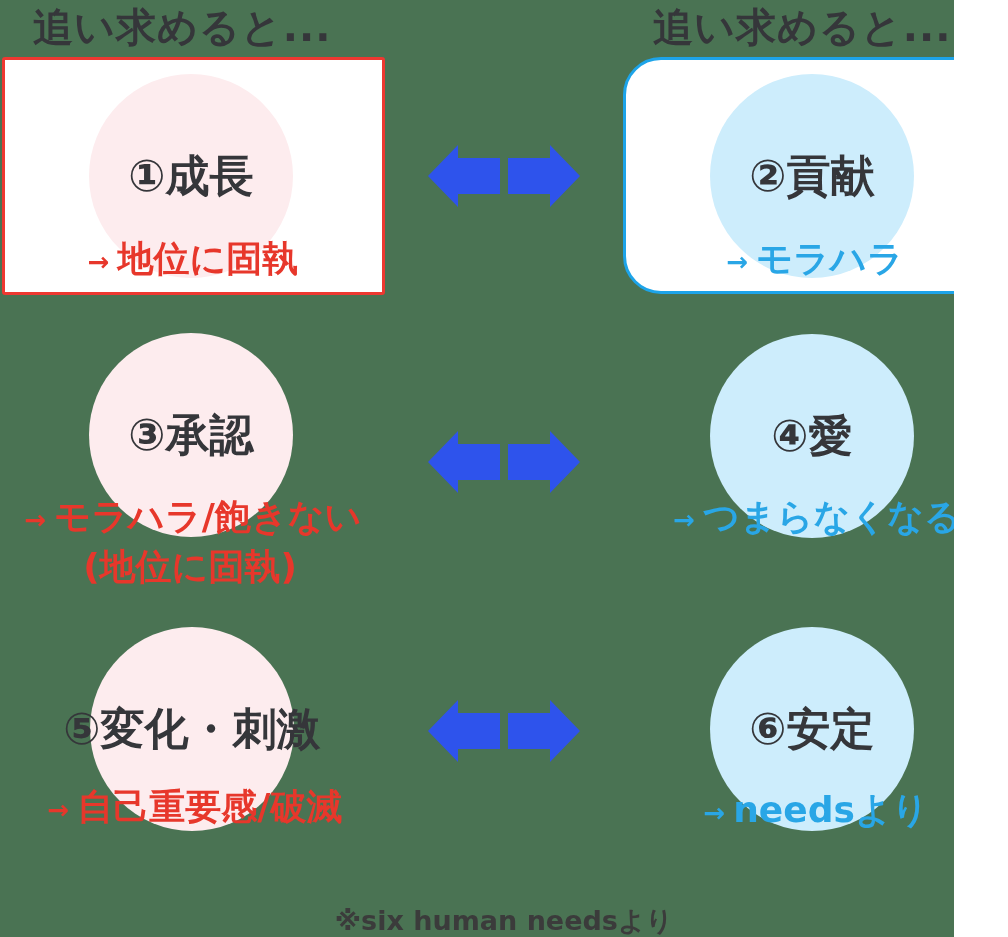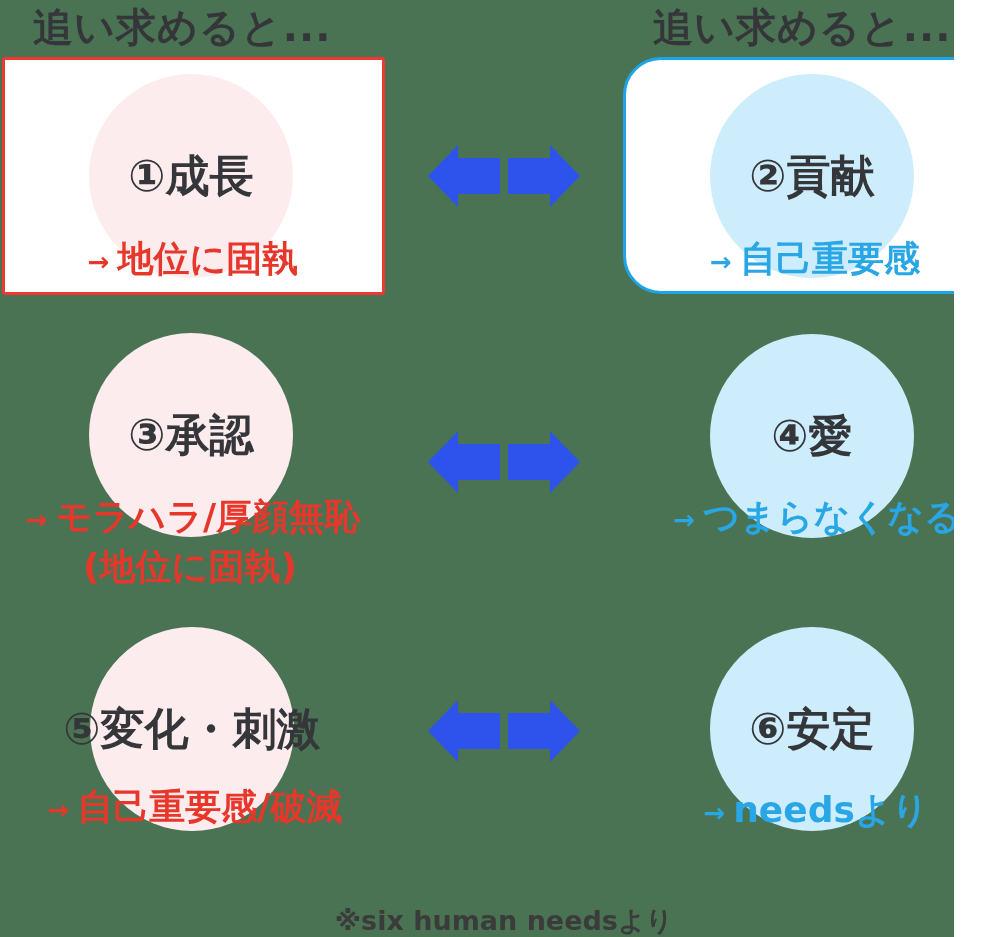--- a/index.html
+++ b/index.html
@@ -62,27 +62,27 @@
 
   <div class="need-circle pink" style="left:89px;top:74px;"></div>
   <div class="need-label" style="left:-59px;top:146px;">①成長</div>
   <div class="need-annotation red" style="left:-87px;top:237px;">
     <span class="arr">→</span><span>地位に固執</span>
   </div>
 
   <div class="need-circle skyblue" style="left:710px;top:74px;"></div>
   <div class="need-label" style="left:562px;top:146px;">②貢献</div>
   <div class="need-annotation blue" style="left:535px;top:237px;">
-    <span class="arr">→</span><span>自己重要感</span>
+    <span class="arr">→</span><span>モラハラ</span>
   </div>
 
   <div class="need-circle pink" style="left:89px;top:333px;"></div>
   <div class="need-label" style="left:-59px;top:405px;">③承認</div>
   <div class="need-annotation red" style="left:-87px;top:495px;">
-    <span class="arr">→</span><span>モラハラ/厚顔無恥</span>
+    <span class="arr">→</span><span>モラハラ/飽きない</span>
   </div>
   <div class="need-annotation red" style="left:-90px;top:545px;">(地位に固執)</div>
 
   <div class="need-circle skyblue" style="left:710px;top:334px;"></div>
   <div class="need-label" style="left:562px;top:406px;">④愛</div>
   <div class="need-annotation blue" style="left:537px;top:495px;">
     <span class="arr">→</span><span>つまらなくなる</span>
   </div>
 
   <div class="need-circle pink" style="left:90px;top:627px;"></div>

